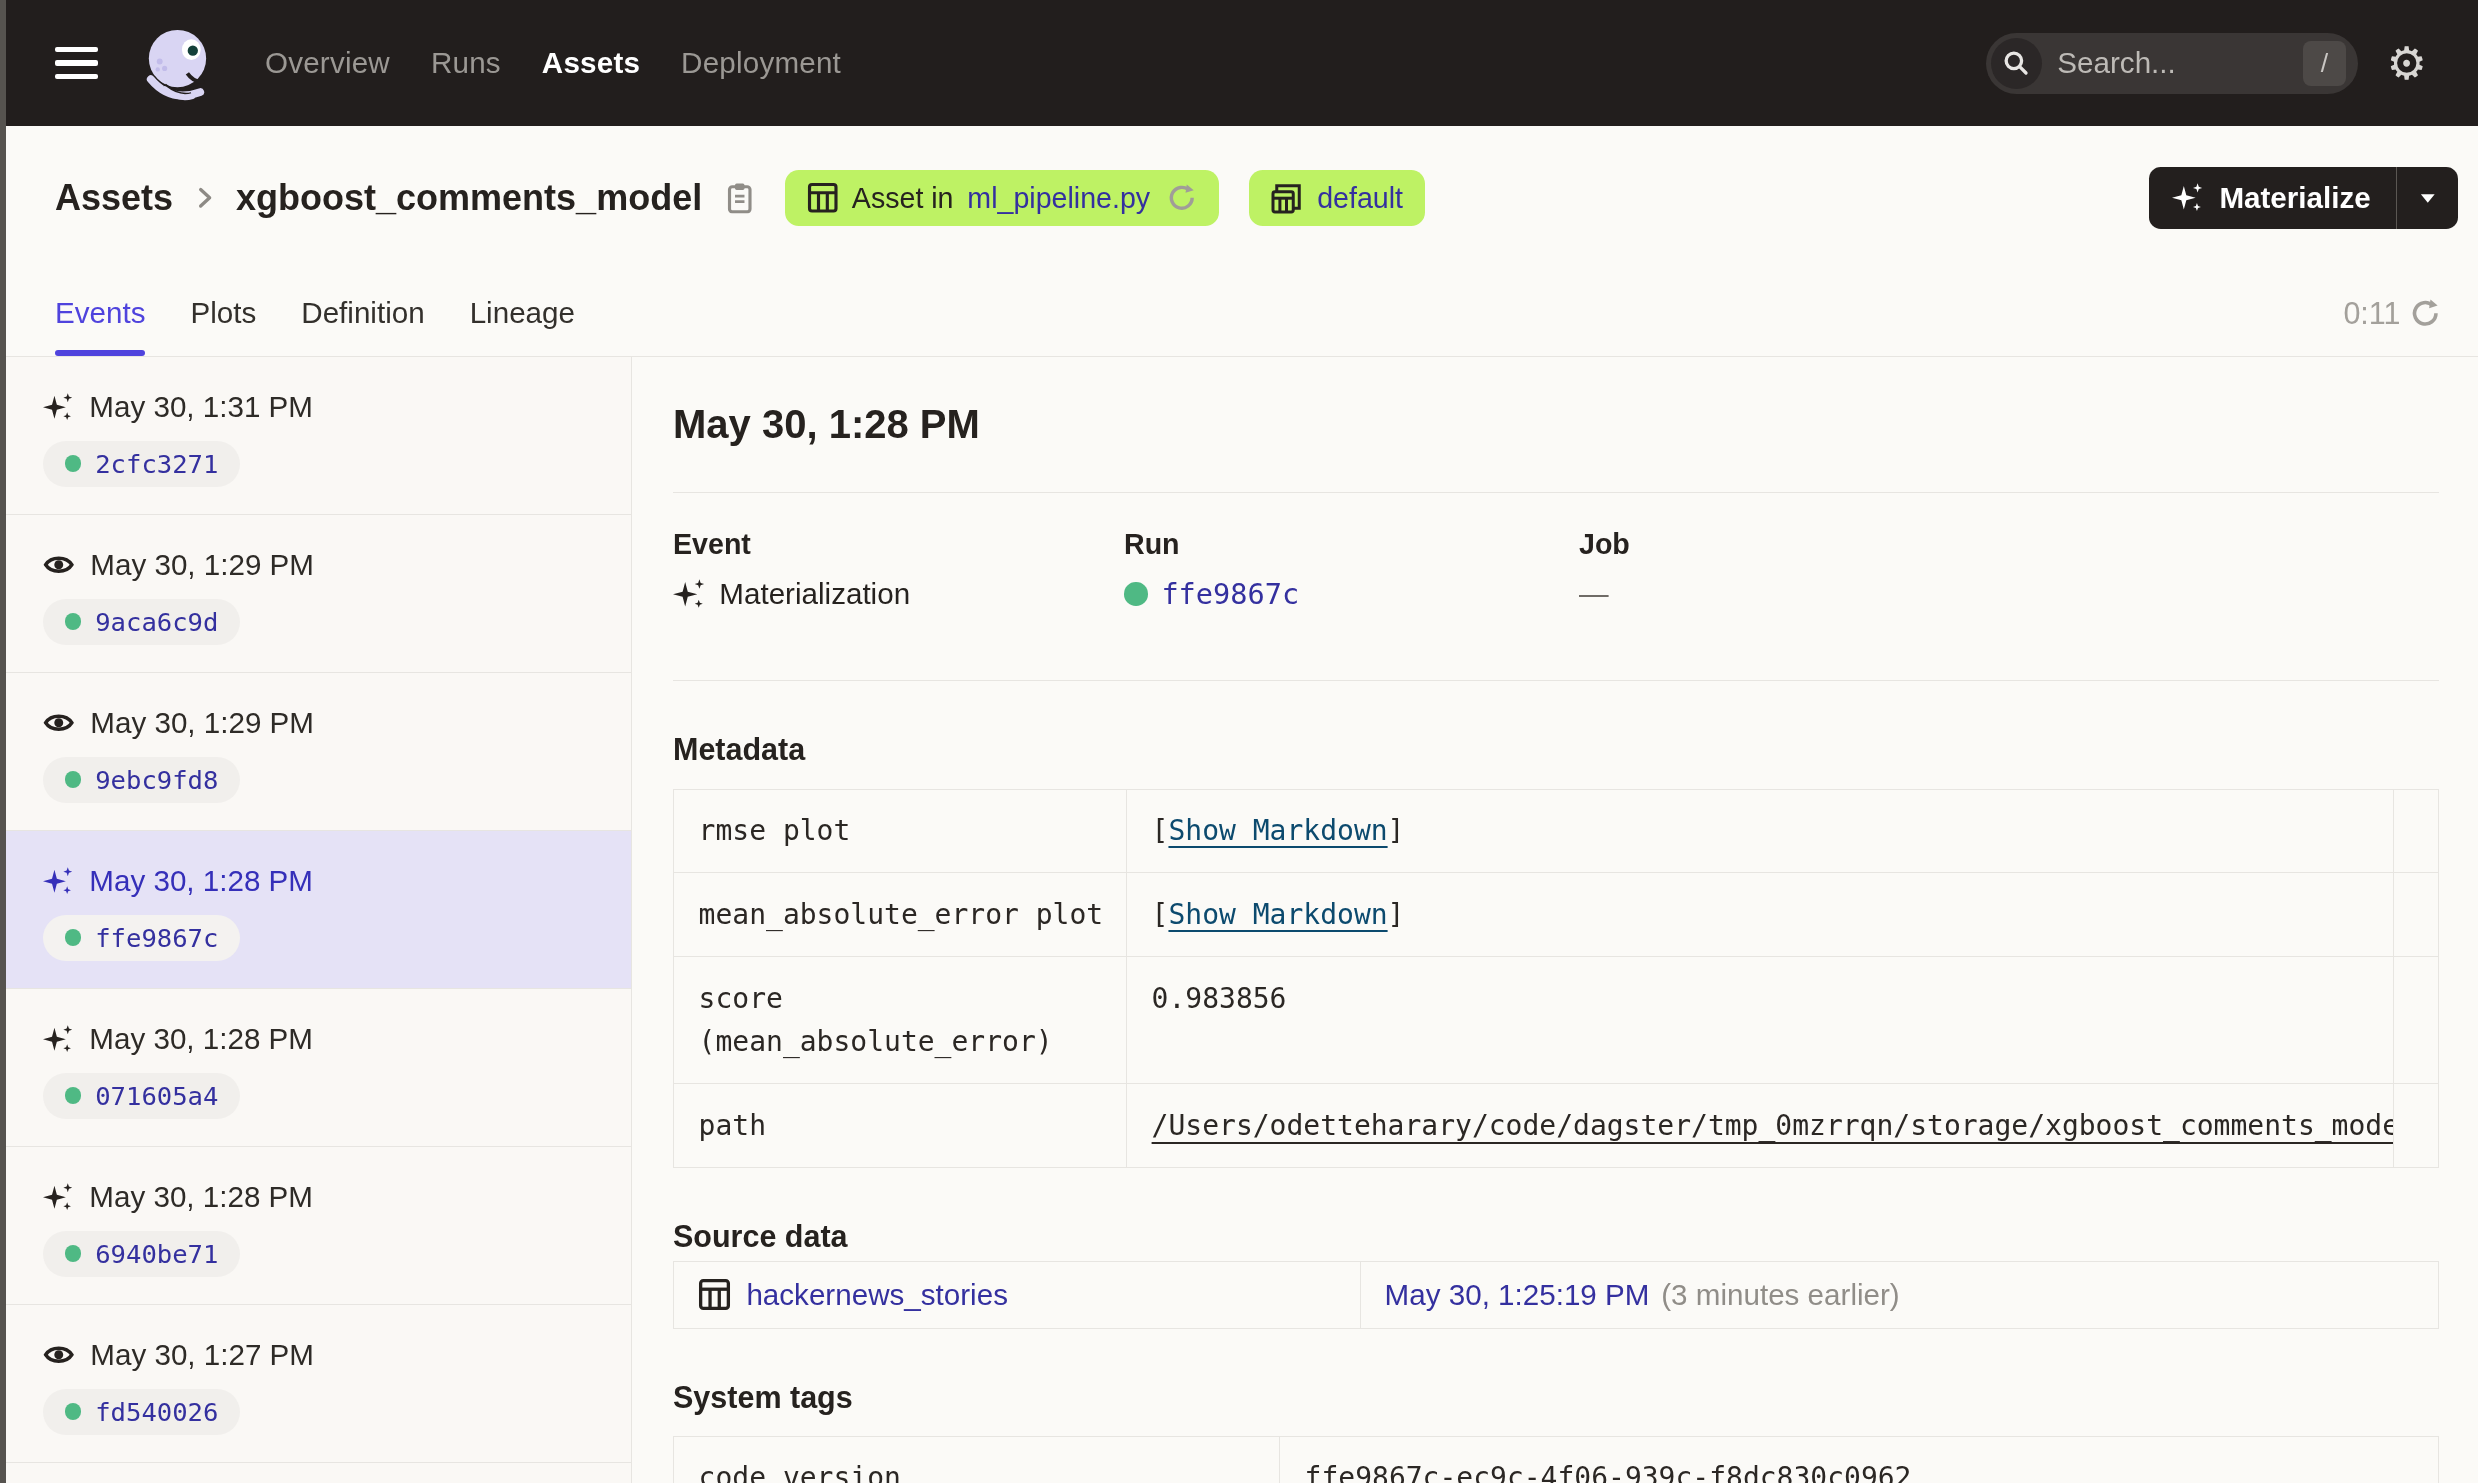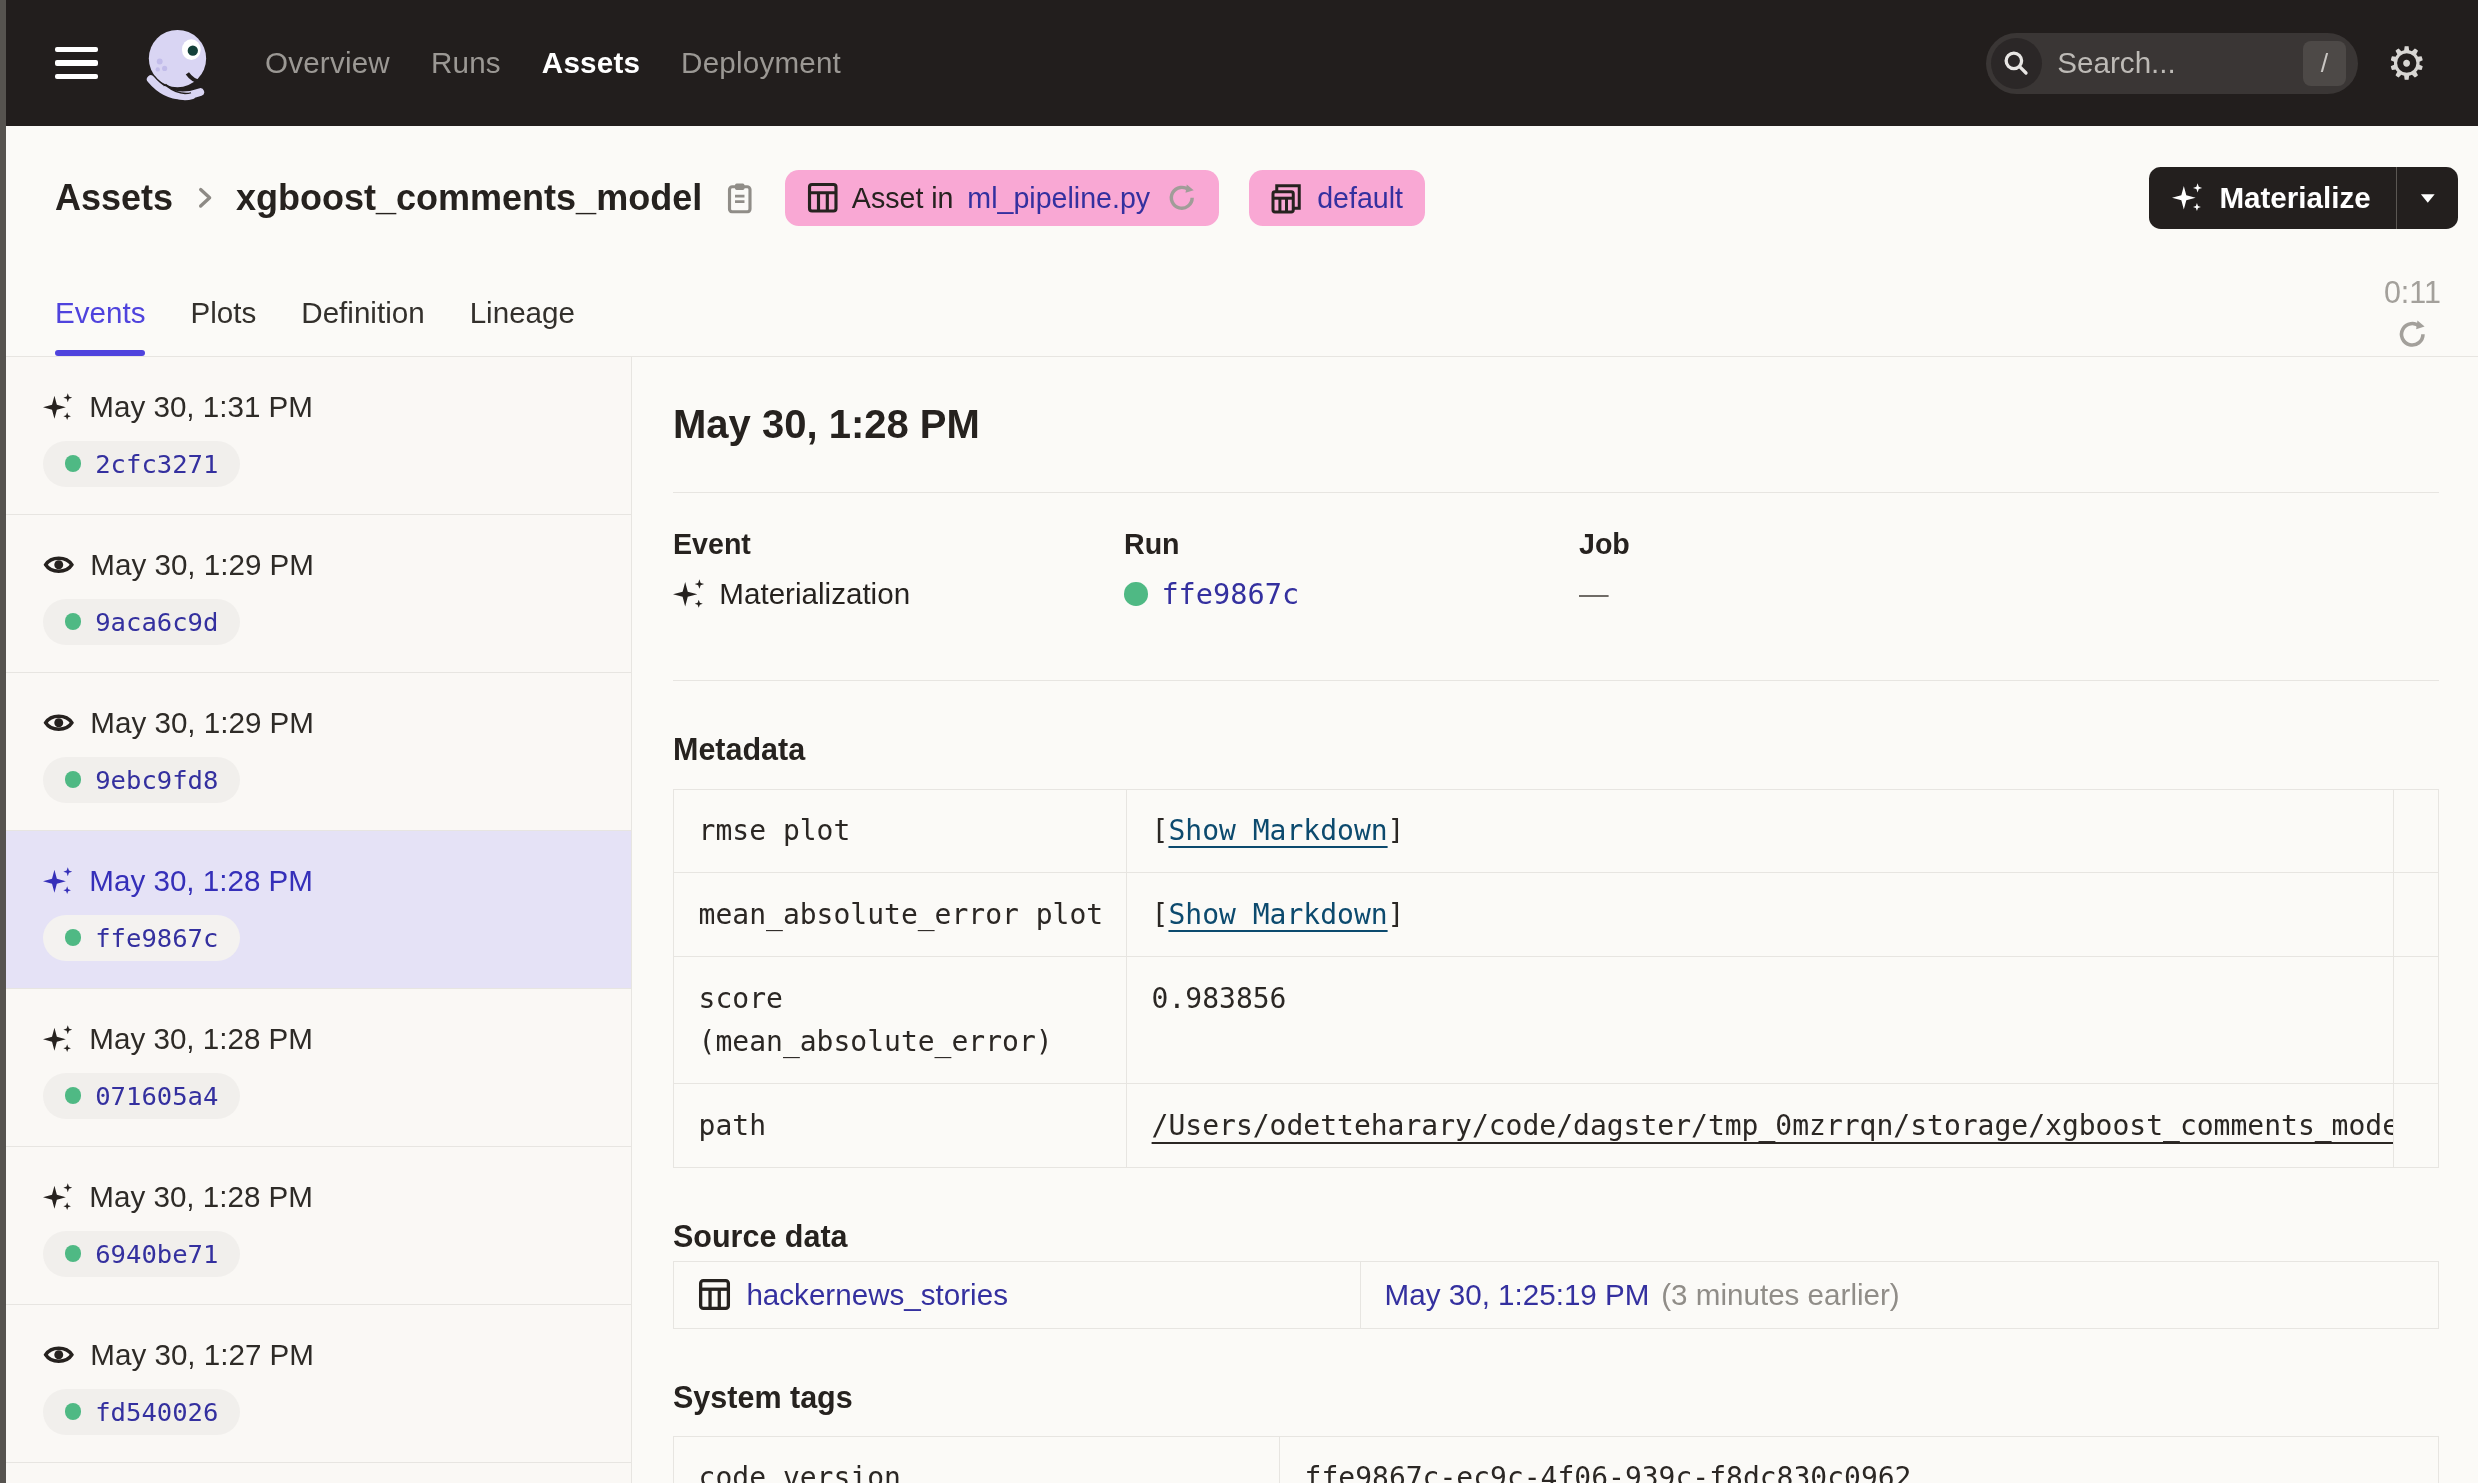--- a/index.html
+++ b/index.html
@@ -44,42 +44,42 @@
   .gear { font-family:"DejaVu Sans", sans-serif; font-size:45px; color:#D8D6D3; line-height:1; cursor:pointer; }
 
   
   .page-header { height:144px; display:flex; align-items:center; padding:0 19.7px 0 55px; position:relative; background:#FBFAF7; }
   .breadcrumb { display:flex; align-items:center; gap:17.7px; }
   .crumb-root { font-size:36px; font-weight:600; color:#26221F; cursor:pointer; }
   .crumb-sep { color:#8D8A85; display:flex; }
   .crumb-current { font-size:36px; font-weight:700; color:#26221F; }
   .copy-icon { color:#908D88; margin-left:3.9px; cursor:pointer; display:flex; }
   .pill {
-    display:flex; align-items:center; gap:13.8px; background:#f9a8d4; border-radius:13.8px;
+    display:flex; align-items:center; gap:13.8px; background:#bef264; border-radius:13.8px;
     height:56px; padding:0 21.7px; margin-left:29.6px; font-size:28.6px; color:#26221F; cursor:pointer;
   }
   .pill .pill-link { color:#34309F; }
   .pill .pill-refresh { color:#A09D98; display:flex; margin-left:2px; }
   .pill-icon { color:#26221F; display:flex; }
   .materialize-wrap {
     position:absolute; right:19.7px; top:50%; transform:translateY(-50%);
     display:flex; align-items:stretch; background:#231F1E; border-radius:11.8px; height:62px; overflow:hidden; cursor:pointer;
   }
   .materialize-main { display:flex; align-items:center; gap:15.8px; color:#FFFFFF; font-size:29.6px; font-weight:600; padding:0 25.6px 0 23.6px; }
   .materialize-main .spark { color:#FFFFFF; display:flex; }
   .materialize-divider { width:1px; background:#5B5753; }
   .materialize-caret { width:61px; display:flex; align-items:center; justify-content:center; color:#FFFFFF; }
 
   
   .tabs-row { height:87px; display:flex; align-items:center; padding:0 39px 0 55px; border-bottom:1px solid #E7E5E1; position:relative; background:#FBFAF7; }
   .tabs { display:flex; gap:45px; height:100%; }
   .tab { font-size:29.6px; font-weight:500; color:#33302C; display:flex; align-items:center; position:relative; cursor:pointer; }
   .tab.active { color:#4F43DD; }
   .tab.active::after { content:""; position:absolute; left:0; right:0; bottom:0; height:5.9px; border-radius:3px; background:#4F43DD; }
-  .tabs-timer { position:absolute; right:37px; display:flex; align-items:center; gap:8px; color:#A3A09B; font-size:30.5px;flex-direction:column; }
+  .tabs-timer { position:absolute; right:37px; display:flex; align-items:center; gap:8px; color:#A3A09B; font-size:30.5px; }
   .tabs-timer .refresh { color:#A3A09B; display:flex; cursor:pointer; }
 
   
   .content { display:flex; height:1131px; }
 
   
   .sidebar { width:632px; border-right:1px solid #E7E5E1; background:#FAF8F5; overflow:hidden; flex:none; }
   .event-row { height:158px; border-bottom:1px solid #E7E5E1; padding:33px 0 8px 43px; cursor:pointer; }
   .event-row.selected { background:#E5E2F6; }
   .event-row .row-line1 { display:flex; align-items:center; gap:15.8px; font-size:29.6px; color:#2E2B27; }

